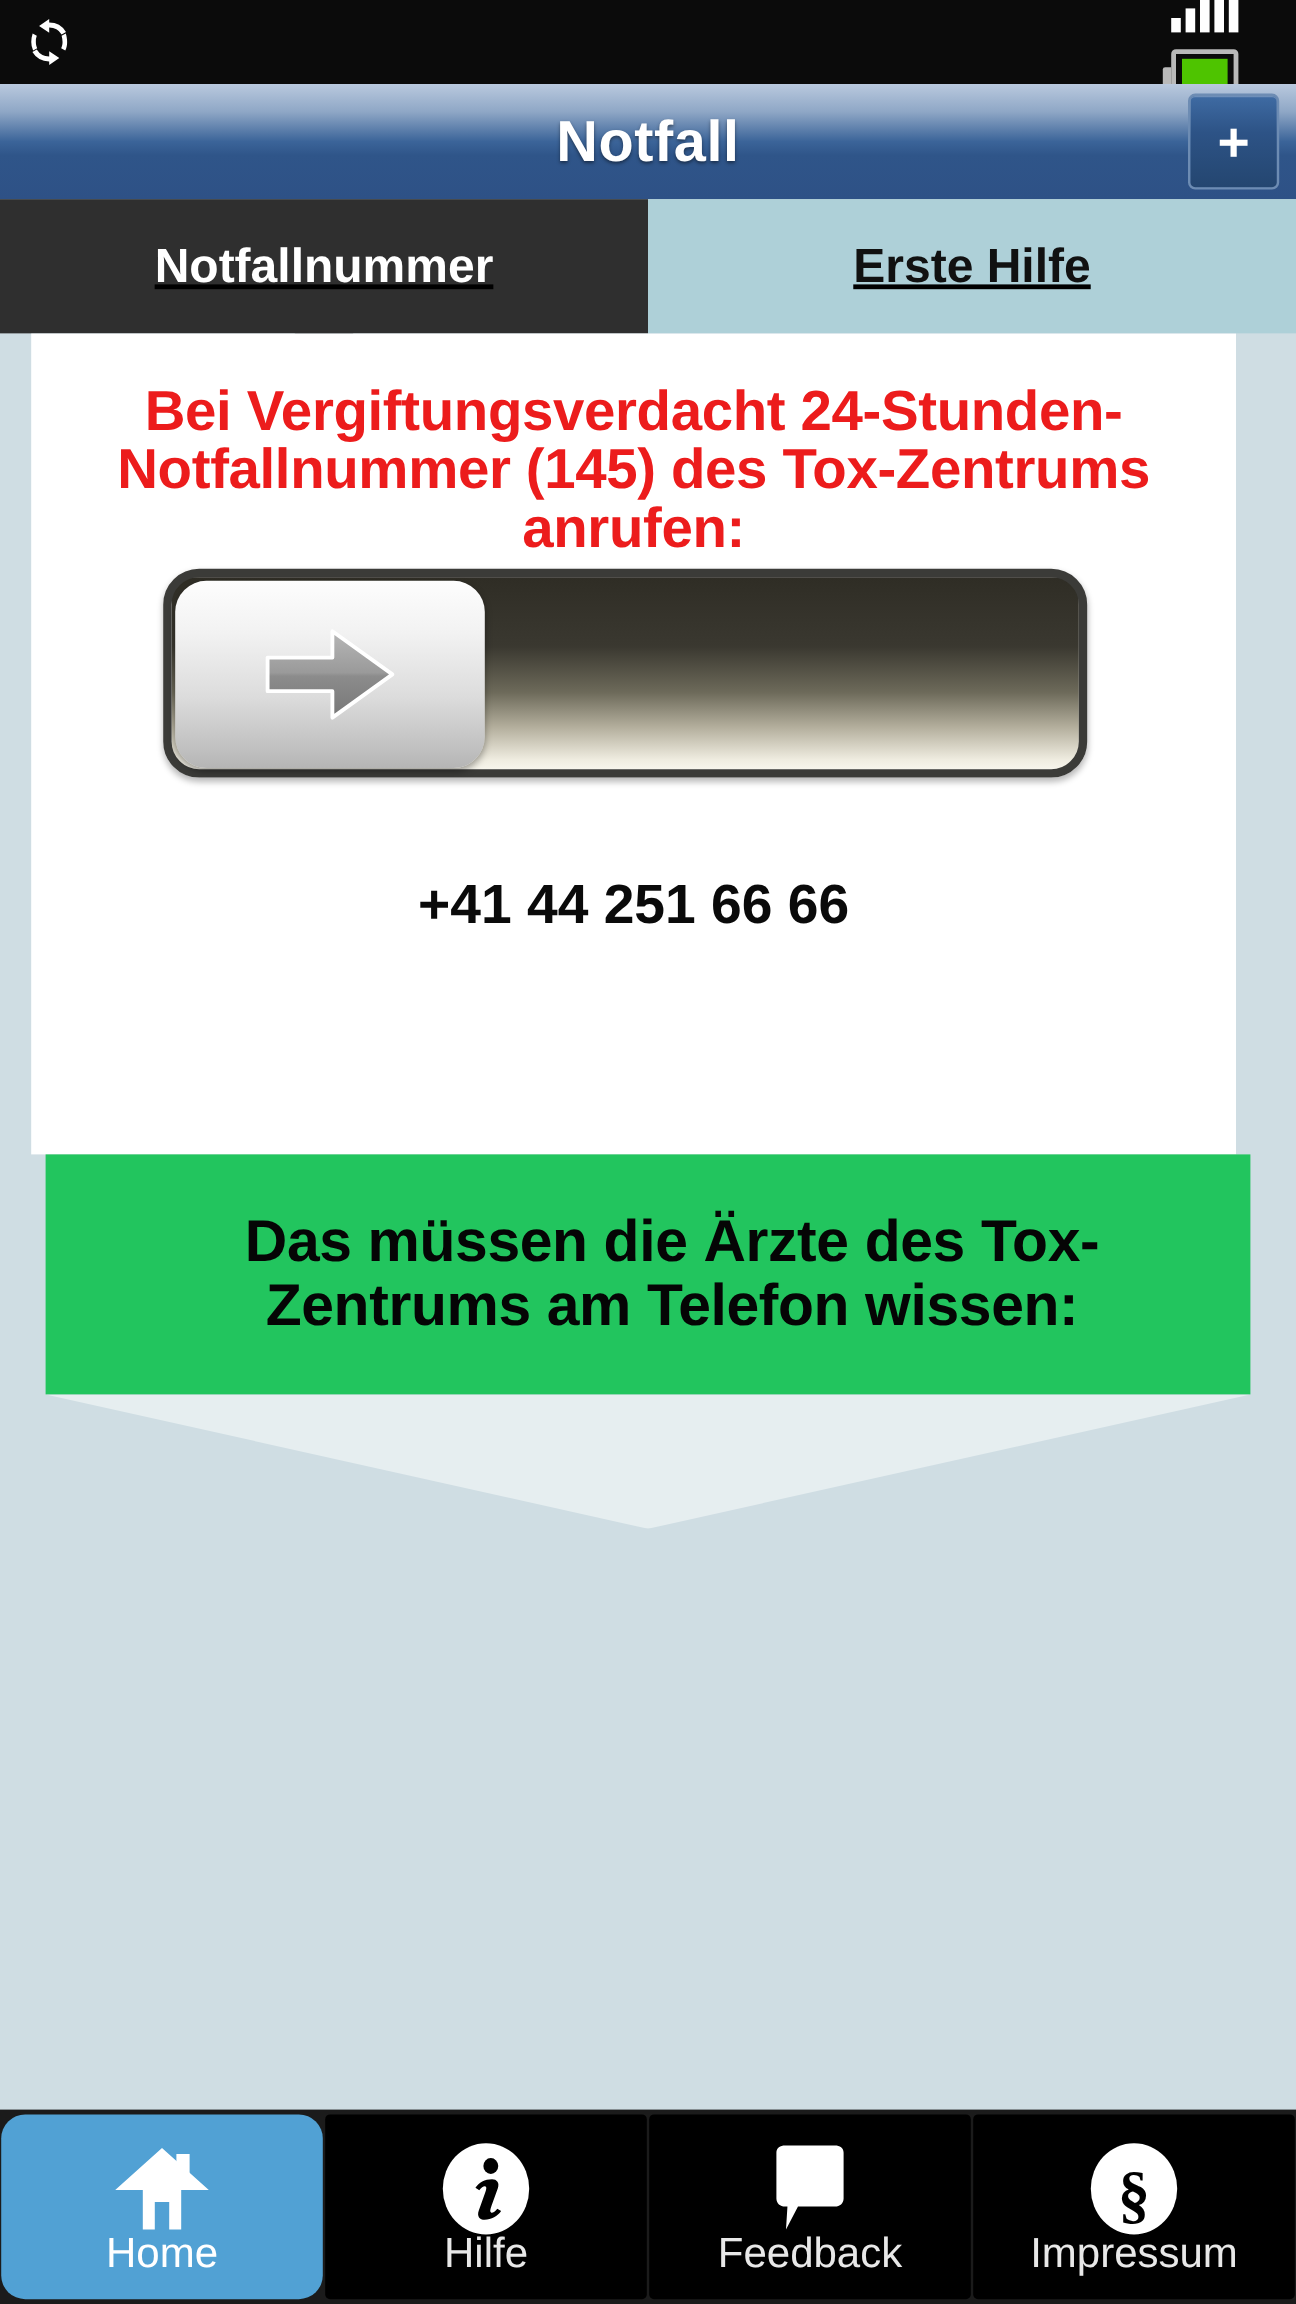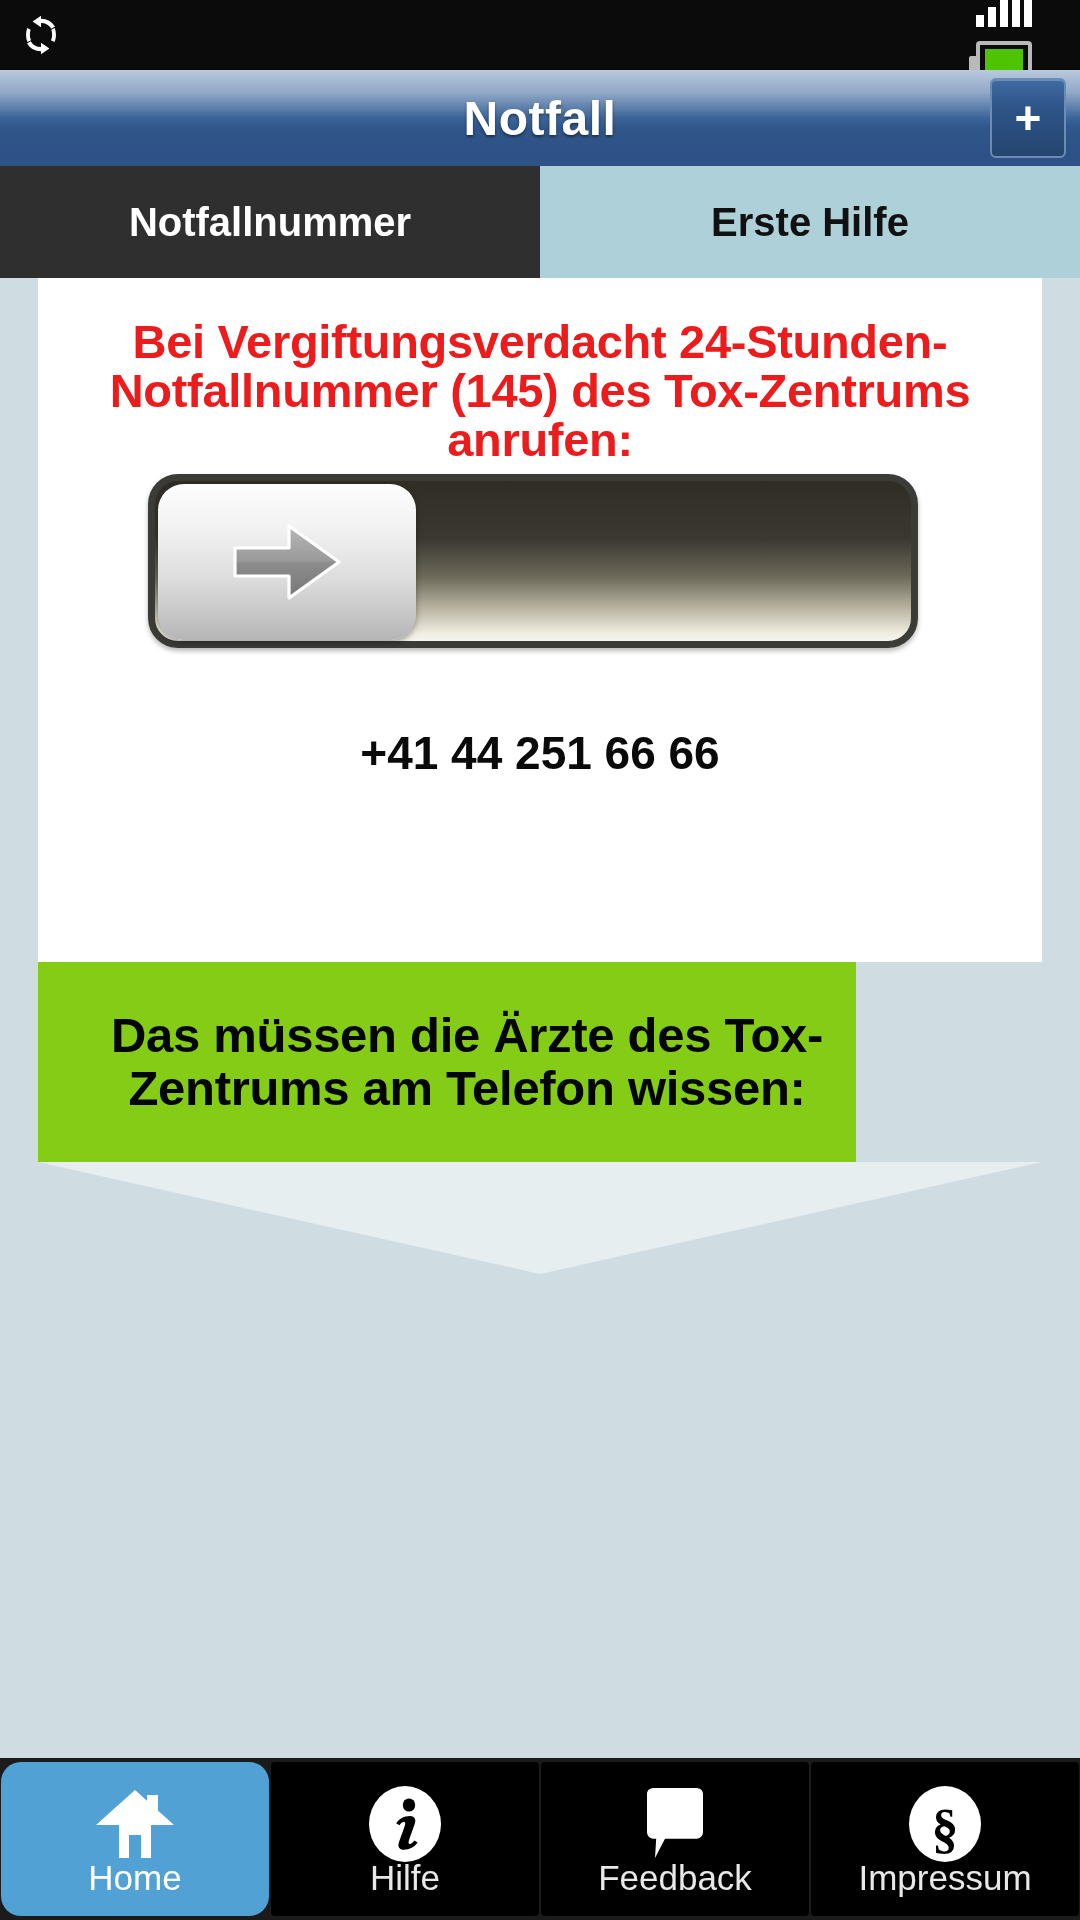--- a/index.html
+++ b/index.html
@@ -62,41 +62,42 @@
     border:2px solid #6d8cb3; border-radius:6px;
     display:flex; align-items:center; justify-content:center;
     color:#fff; font-size:46px; font-weight:bold; line-height:1;
     box-shadow:inset 0 1px 0 rgba(255,255,255,0.25);
   }
 
   
   .tabs{
     position:absolute; top:166px; left:0; width:1080px; height:112px;
     display:flex;
+    text-decoration:underline;
   }
   .tab{
     flex:1; display:flex; align-items:center; justify-content:center;
     font-size:40px; font-weight:bold; position:relative;
   }
   .tab.active{ background:#2f2f2f; color:#ffffff; }
   .tab.inactive{ background:#aed0d8; color:#111111; }
   .tab-caret{
     position:absolute; left:50%; transform:translateX(-50%);
     bottom:-26px; width:0; height:0;
     border-left:26px solid transparent; border-right:26px solid transparent;
     border-top:28px solid #2f2f2f;
   }
 
   
   .content{
     position:absolute; top:278px; left:0; width:1080px; height:1480px;
     background:#cfdde3;
   }
   .white-card{
-    position:absolute; top:0; left:38px; width:1004px; height:684px;
+    position:absolute; top:0; left:26px; width:1004px; height:684px;
     background:#ffffff;
   }
   .alert-text{
     position:absolute; top:40px; left:70px; width:864px;
     text-align:center; color:#ec1c1c;
     font-size:47px; font-weight:bold; line-height:1.04;
     letter-spacing:-0.3px;
   }
 
   
@@ -119,22 +120,22 @@
     position:absolute; top:392px; left:40px; width:924px;
     text-align:center; color:#101010; font-size:44px; line-height:1.12;
   }
   .advice-phone{
     position:absolute; top:448px; left:40px; width:924px;
     text-align:center; color:#0a0a0a; font-size:46px; font-weight:bold;
   }
 
   
   .banner{
-    position:absolute; top:684px; left:38px; width:818px; height:200px;
-    background:#84cc16;
+    position:absolute; top:684px; left:38px; width:1004px; height:200px;
+    background:#22c55e;
     display:flex; align-items:center; justify-content:center;padding-left:40px;
   }
   .banner-text{
     color:#050505; font-size:49px; font-weight:bold; line-height:1.08;
     text-align:center; width:880px; letter-spacing:-0.3px;
   }
   .banner-arrow{
     position:absolute; top:884px; left:38px; width:1004px; height:112px;
     background:#e6eef0;
     clip-path:polygon(0 0, 100% 0, 50% 100%);

